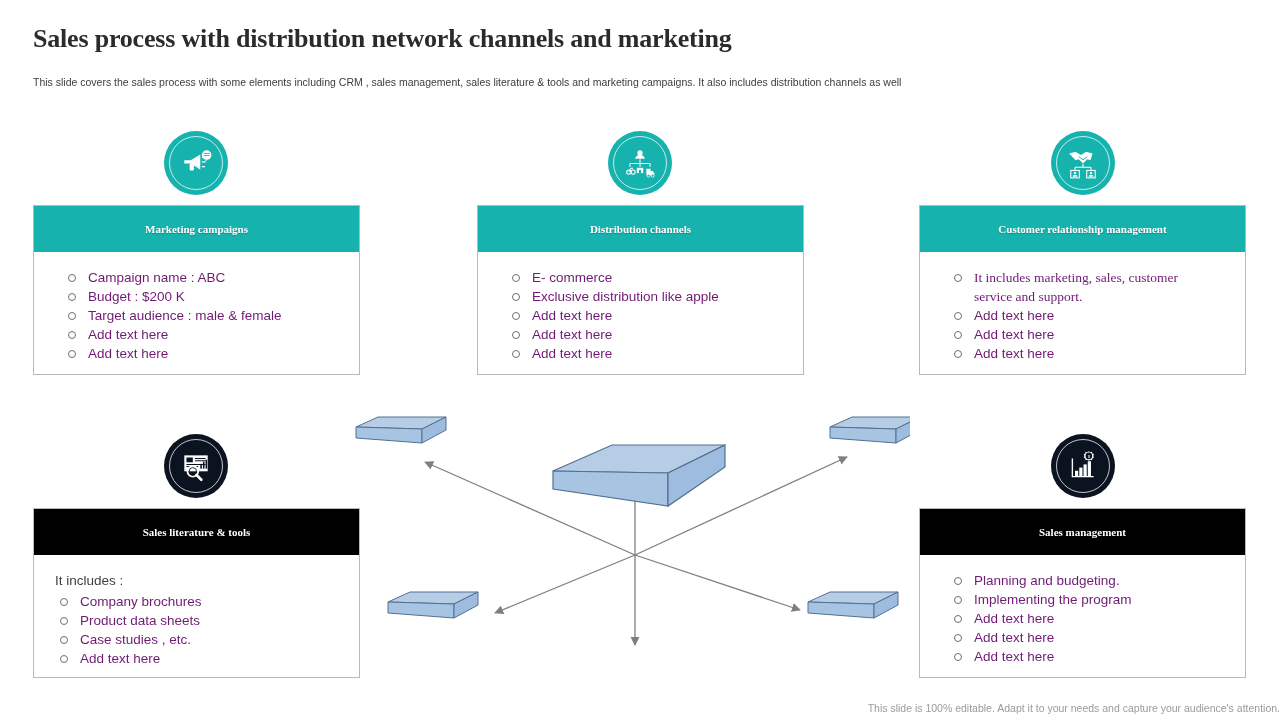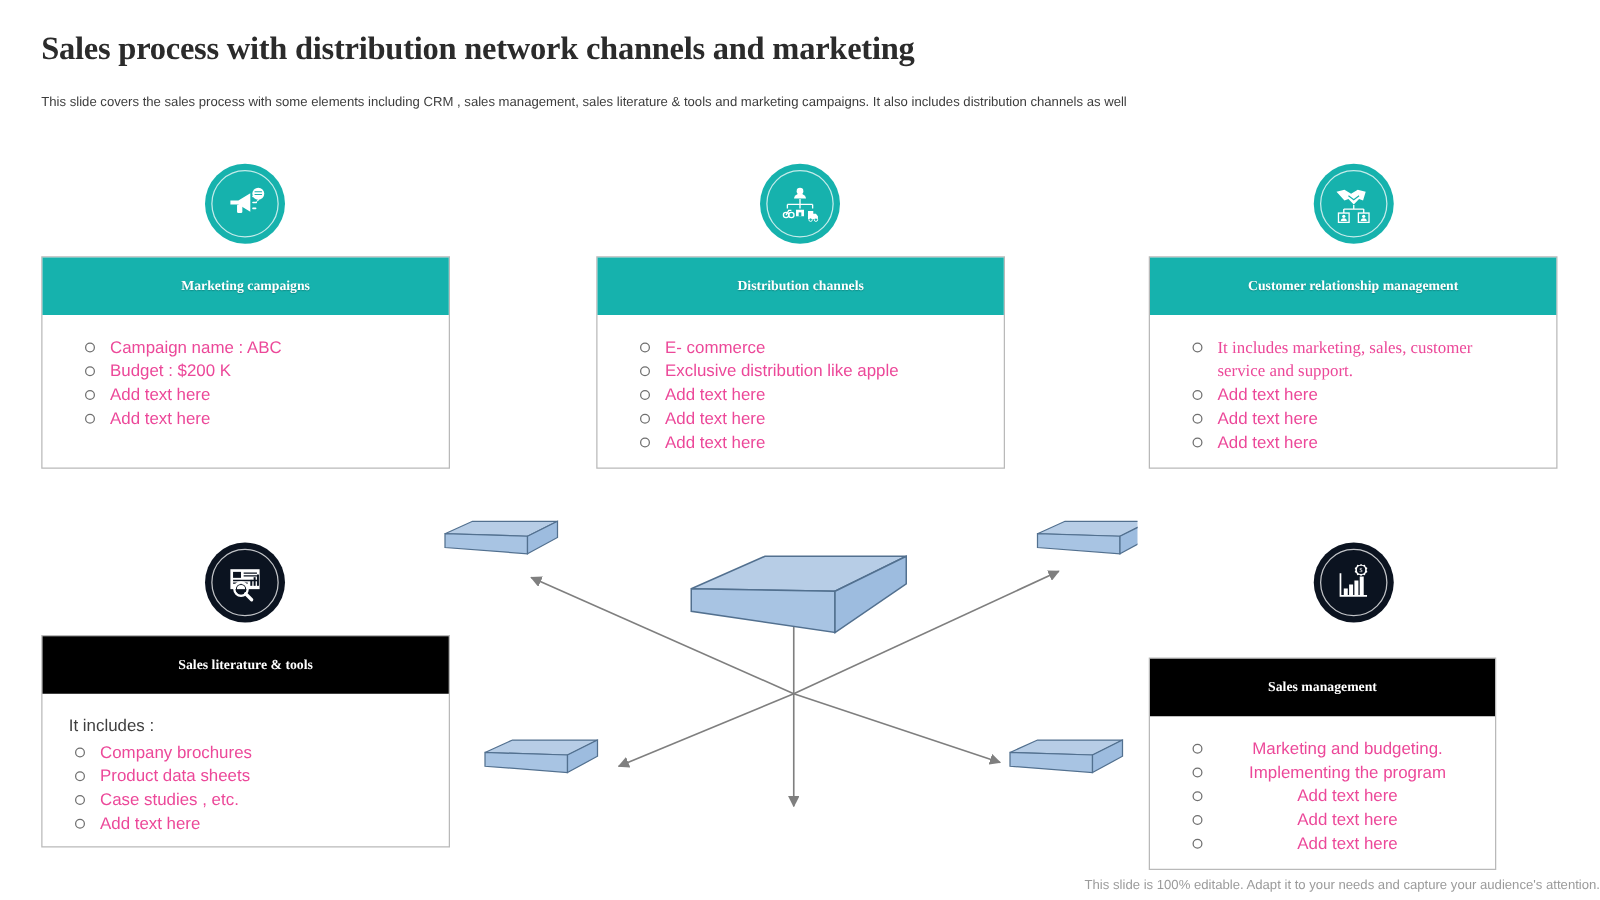--- a/index.html
+++ b/index.html
@@ -28,21 +28,21 @@
     display:flex;align-items:center;justify-content:center;
     font-family:"Liberation Serif", serif;font-weight:bold;font-size:11px;color:#ffffff;
     text-shadow:0 1px 1px rgba(0,0,0,.22);
   }
   .card.teal .card-head{background:#16b2ad;}
   .card.dark .card-head{background:#000000;}
   .card-body{position:absolute;left:0;right:0;top:46px;bottom:0;padding:16px 14px 8px 28px;}
   .plain-line{font-size:13.5px;color:#3f3f3f;margin:0 0 2px 1px;line-height:19px;}
   ul.bullets{list-style:none;margin:0;padding:0;}
   ul.bullets li{
-    position:relative;font-size:13.5px;color:#ec4899;line-height:19px;
+    position:relative;font-size:13.5px;color:#701a75;line-height:19px;
     padding-left:26px;margin-bottom:0px;
   }
   ul.bullets li::before{
     content:"";position:absolute;left:6px;top:6px;width:6px;height:6px;
     border:1px solid #6f6f6f;border-radius:50%;
   }
 
   
   .badge{
     position:absolute;width:64px;height:64px;border-radius:50%;
@@ -149,20 +149,21 @@
       </g>
     </svg>
   </div>
 
   <div class="card teal" style="left:33px;top:205px;width:327px;height:170px;">
     <div class="card-head">Marketing campaigns</div>
     <div class="card-body">
       <ul class="bullets">
         <li>Campaign name : ABC</li>
         <li>Budget : $200 K</li>
+        <li>Target audience : male &amp; female</li>
         <li>Add text here</li>
         <li>Add text here</li>
       </ul>
     </div>
   </div>
 
   <div class="card teal" style="left:477px;top:205px;width:327px;height:170px;">
     <div class="card-head">Distribution channels</div>
     <div class="card-body">
       <ul class="bullets">
@@ -241,25 +242,25 @@
       <p class="plain-line">It includes :</p>
       <ul class="bullets">
         <li>Company brochures</li>
         <li>Product data sheets</li>
         <li>Case studies , etc.</li>
         <li>Add text here</li>
       </ul>
     </div>
   </div>
 
-  <div class="card dark" style="left:919px;top:526px;width:278px;height:170px;text-align:center;">
+  <div class="card dark" style="left:919px;top:508px;width:327px;height:170px;">
     <div class="card-head">Sales management</div>
     <div class="card-body">
       <ul class="bullets">
-        <li>Marketing and budgeting.</li>
+        <li>Planning and budgeting.</li>
         <li>Implementing  the program</li>
         <li>Add text here</li>
         <li>Add text here</li>
         <li>Add text here</li>
       </ul>
     </div>
   </div>
 
   <div class="footer">This slide is 100% editable.  Adapt it to your needs and capture your audience's attention.</div>
 

